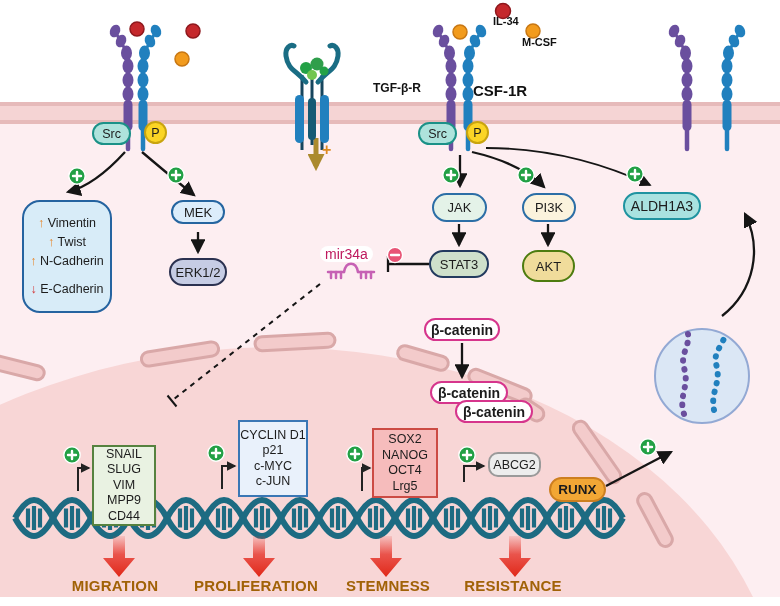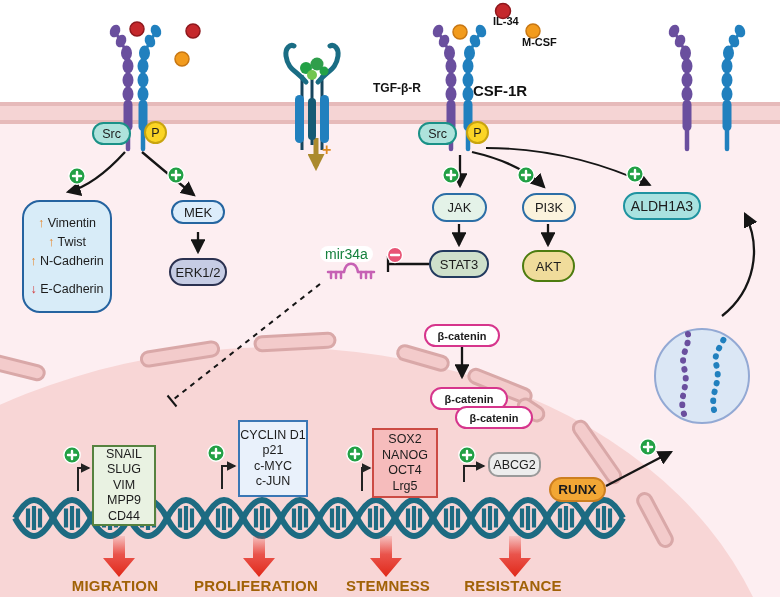--- a/index.html
+++ b/index.html
@@ -16,21 +16,21 @@
   .pill{position:absolute;display:flex;align-items:center;justify-content:center;
         border-radius:999px;font-size:13px;box-sizing:border-box;background:#fff;}
   .genebox{position:absolute;box-sizing:border-box;display:flex;flex-direction:column;
         align-items:center;justify-content:center;text-align:center;font-size:12.5px;
         line-height:15.5px;}
   .lbl{position:absolute;font-weight:bold;color:#111;white-space:nowrap;}
   .outcome{position:absolute;transform:translateX(-50%);font-weight:bold;font-size:15px;
         letter-spacing:.2px;color:#a16207;white-space:nowrap;}
   .up{color:#e8872b;} .down{color:#d43a3a;}
   .emt-row{line-height:19px;white-space:nowrap;}
-  .bcat{font-size:11px;font-weight:bold;border:2px solid #d6358c;margin-top:6px;}
+  .bcat{font-size:14px;font-weight:bold;border:2px solid #d6358c;}
 </style>
 </head>
 <body>
 
 <div id="fig">
 
   <div id="cytoplasm"></div>
   <div id="membrane"></div>
 
   <svg class="layer" width="780" height="606" viewBox="0 0 780 606">
@@ -242,21 +242,21 @@
   <div class="pill" style="left:522px;top:193px;width:54px;height:29px;background:#fbf3dd;border:2px solid #2c6ea6;">
       <span>PI3K</span>
     </div>
   <div class="pill" style="left:522px;top:250px;width:53px;height:32px;background:#f0dc9b;border:2px solid #4d7c0f;">
       <span>AKT</span>
     </div>
   <div class="pill" style="left:623px;top:192px;width:78px;height:28px;background:#a9e2e0;border:2px solid #1f93a0;font-size:14px;">
       <span>ALDH1A3</span>
     </div>
 
-  <div style="position:absolute;left:320px;top:246px;background:rgba(255,255,255,.95);border-radius:10px;padding:0 5px;font-size:14px;color:#15803d;"><span>mir34a</span></div>
+  <div style="position:absolute;left:320px;top:246px;background:rgba(255,255,255,.95);border-radius:10px;padding:0 5px;font-size:14px;color:#be185d;"><span>mir34a</span></div>
 
   <div class="pill bcat" style="left:424px;top:318px;width:76px;height:23px;">
       <span>β-catenin</span>
     </div>
   <div class="pill bcat" style="left:430px;top:381px;width:78px;height:23px;">
       <span>β-catenin</span>
     </div>
   <div class="pill bcat" style="left:455px;top:400px;width:78px;height:23px;">
       <span>β-catenin</span>
     </div>

